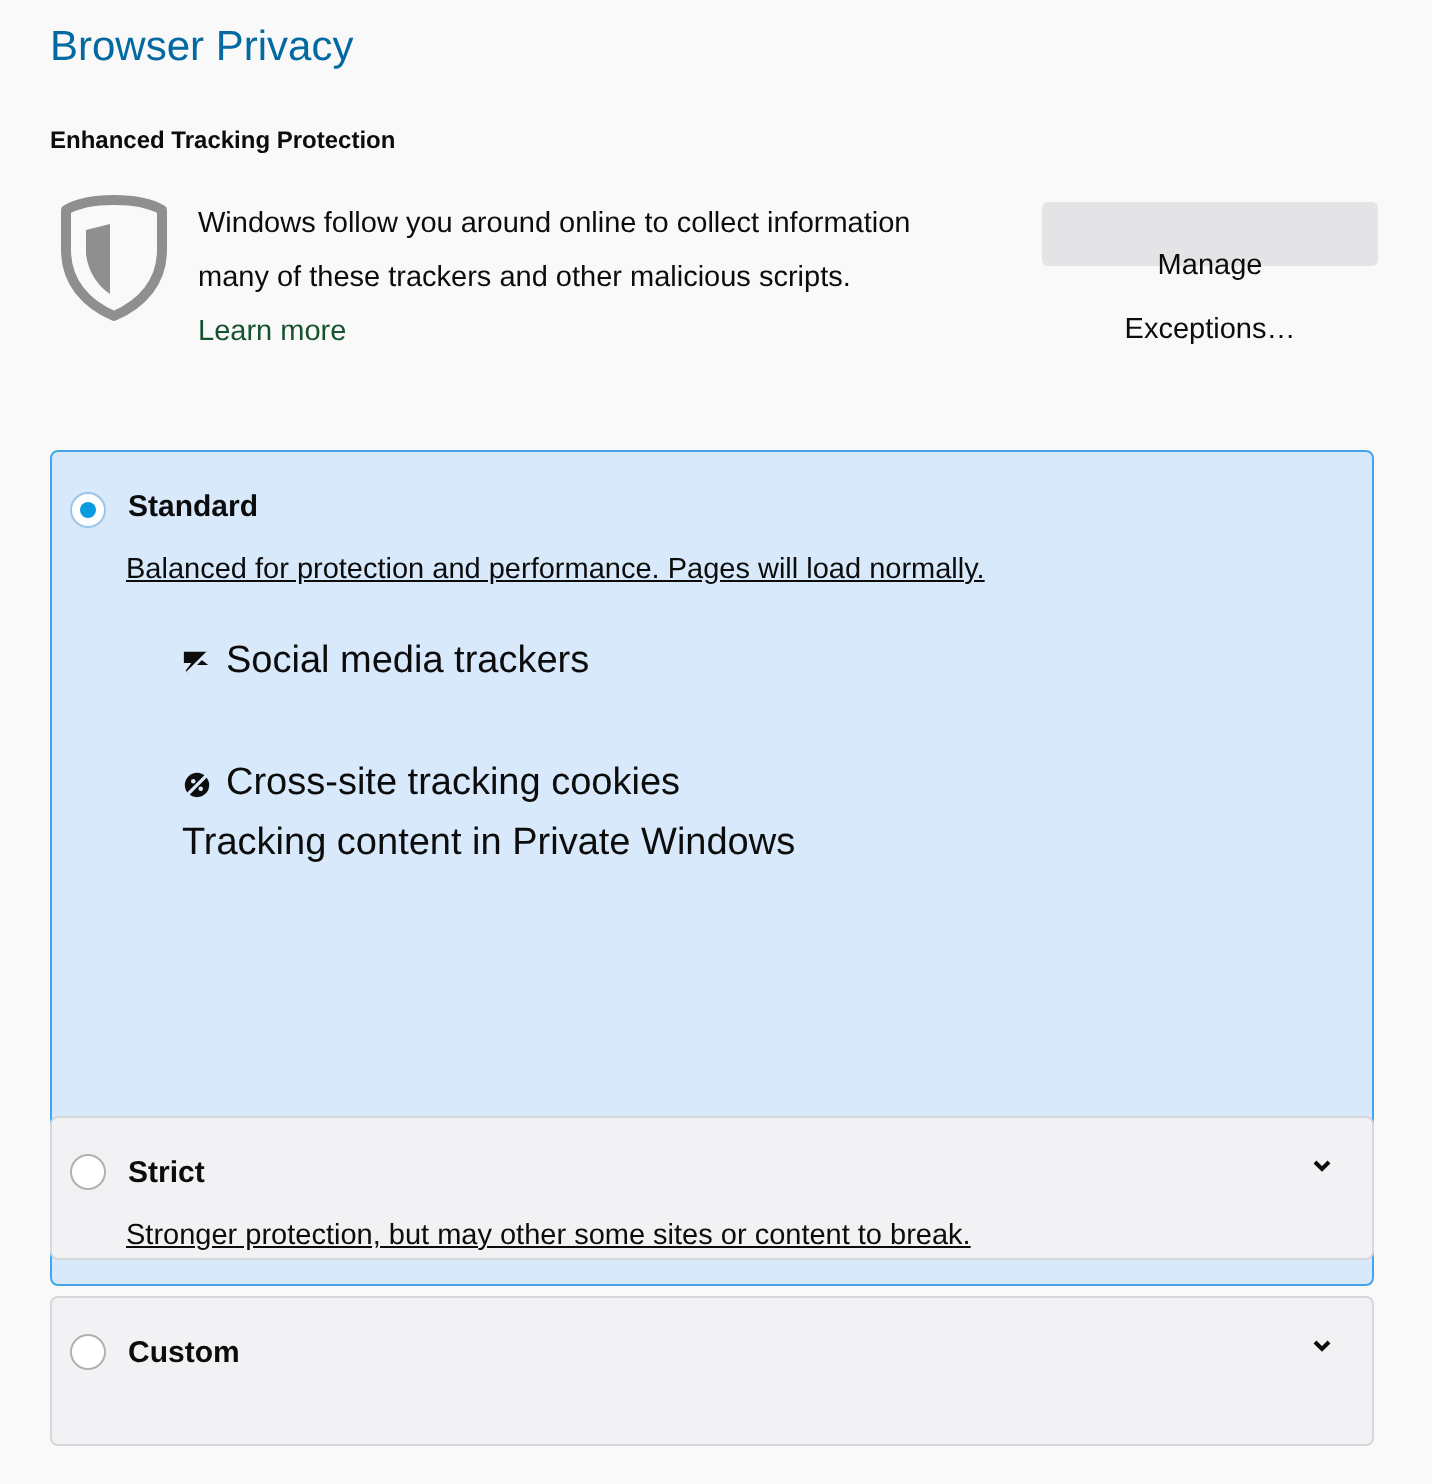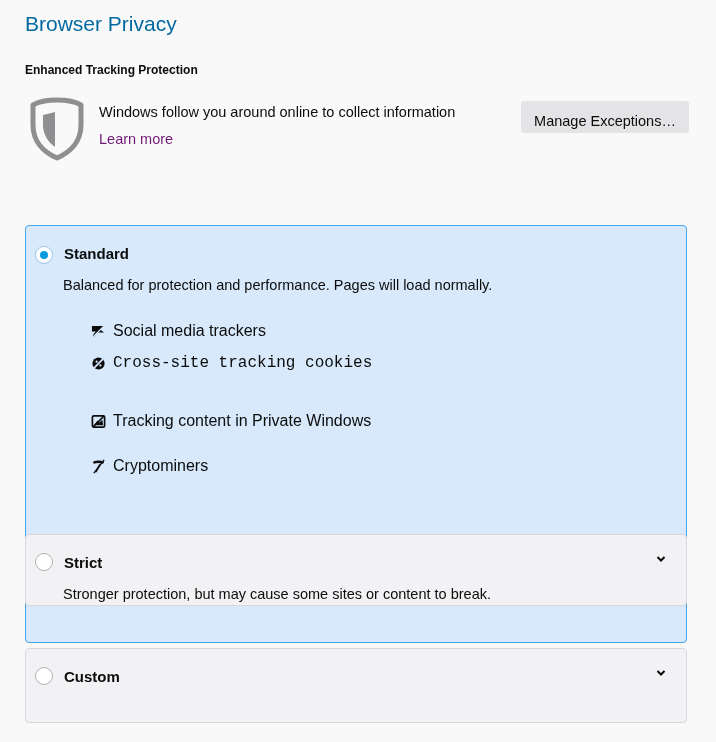--- a/index.html
+++ b/index.html
@@ -19,27 +19,27 @@
     font-size:12px; font-weight:bold;
   }
   .shield {
     position:absolute; left:29px; top:97px; width:56px; height:64px;
   }
   .intro {
     position:absolute; left:99px; top:99px; width:400px;
     font-size:14.5px; line-height:27px; color:#0c0c0d;
   }
   .learn-more {
-    color:#701a75; text-decoration:none; cursor:pointer; display:inline-block;
+    color:#14532d; text-decoration:none; cursor:pointer; display:inline-block;
   }
   .manage-btn {
     position:absolute; left:521px; top:101px; width:168px; height:32px;
     background:#e4e4e6; border:none; border-radius:3px;
     font-family:"Liberation Sans", sans-serif; font-size:14.5px; color:#0c0c0d;
-    text-align:center; line-height:32px; padding:4px;
+    text-align:center; line-height:32px; padding:16px;
   }
   .card {
     position:absolute; left:25px; width:662px;
     border:1px solid #d7d7db; border-radius:4px;
     background:#f2f2f4;
     box-sizing:border-box;
   }
   .card.selected {
     background:#d7e9fb; border-color:#44a6e6;
   }
@@ -50,96 +50,89 @@
   }
   .radio.checked { border-color:#9cc5e8; }
   .radio.checked::after {
     content:""; position:absolute; left:4px; top:4px; width:8px; height:8px;
     border-radius:50%; background:#0a9ae0;
   }
   .card-title {
     position:absolute; left:38px; font-size:15px; font-weight:bold;
   }
   .card-desc {
-    position:absolute; left:37px; font-size:14.5px;
+    position:absolute; left:37px; font-size:14.5px;text-decoration:underline;
   }
   .chevron {
     position:absolute; right:20px; width:10px; height:8px;
   }
   .tracker {
     position:absolute; left:65px; height:20px; display:flex; align-items:center;
-    font-size:16px;
+    font-size:19px;
   }
   .tracker svg { width:15px; height:15px; margin-right:7px; }
 </style>
 </head>
 <body>
 
 <div class="page-title">Browser Privacy</div>
 
 <div class="section-title">Enhanced Tracking Protection</div>
 
 <svg class="shield" viewBox="0 0 56 64">
   <path d="M28 3 C18 3 9 5 4 8 L4 28 C4 44 14 55 28 61 C42 55 52 44 52 28 L52 8 C47 5 38 3 28 3 Z" fill="none" stroke="#8f8f91" stroke-width="5" stroke-linejoin="round"></path>
   <path d="M14 18 L26 15 L26 50 C20 46 15 39 14 30 Z" fill="#8f8f91"></path>
 </svg>
 
 <div class="intro">
   <div>Windows follow you around online to collect information</div>
+  <div>many of these trackers and other malicious scripts.</div>
   <a class="learn-more">Learn more</a>
 </div>
 
 <button class="manage-btn">Manage Exceptions…</button>
 
 <div class="card selected" style="top:225px; height:418px;text-align:right;">
   <div class="radio checked" style="top:20px;"></div>
   <div class="card-title" style="top:19px;">Standard</div>
   <div class="card-desc" style="top:51px;">Balanced for protection and performance. Pages will load normally.</div>
 
   <div class="tracker" style="top:95px;">
     <svg viewBox="0 0 16 16">
       <path d="M1 2 H14 L10 6 L14 9 H7 L3 14 L2 12 L5 8 H1 Z" fill="#0c0c0d"></path>
       <line x1="2" y1="14" x2="14" y2="2" stroke="#d7e9fb" stroke-width="1.5"></line>
     </svg>
     <span>Social media trackers</span>
   </div>
-  <div class="tracker" style="top:127px;font-family:Liberation Mono, monospace;">
+  <div class="tracker" style="top:156px;">
     <svg viewBox="0 0 16 16">
       <circle cx="8" cy="8" r="6.5" fill="#0c0c0d"></circle>
       <circle cx="6" cy="6" r="1.2" fill="#d7e9fb"></circle>
       <circle cx="10" cy="10" r="1.2" fill="#d7e9fb"></circle>
       <line x1="1" y1="15" x2="15" y2="1" stroke="#d7e9fb" stroke-width="1.8"></line>
     </svg>
     <span>Cross-site tracking cookies</span>
   </div>
-  <div class="tracker" style="top:185px;">
+  <div class="tracker" style="top:185px;flex-direction:column;">
     <svg viewBox="0 0 16 16">
       <rect x="1.5" y="2" width="13" height="12" rx="1.5" fill="none" stroke="#0c0c0d" stroke-width="1.8"></rect>
       <path d="M3 12 L7 7 L9 9 L12 6 L13 12 Z" fill="#0c0c0d"></path>
       <line x1="2" y1="14" x2="14" y2="2" stroke="#0c0c0d" stroke-width="1.6"></line>
     </svg>
     <span>Tracking content in Private Windows</span>
   </div>
-  <div class="tracker" style="top:230px;">
-    <svg viewBox="0 0 16 16">
-      <path d="M2 3 C6 1 10 1 14 3 L13 5 C10 4 6 4 3 5 Z" fill="#0c0c0d"></path>
-      <path d="M9 5 L4 14 L6 14 L10 7 Z" fill="#0c0c0d"></path>
-      <line x1="3" y1="15" x2="14" y2="1" stroke="#0c0c0d" stroke-width="1.4"></line>
-    </svg>
-    <span>Cryptominers</span>
-  </div>
 </div>
 
-<div class="card" style="top:534px; height:72px;">
+<div class="card" style="top:558px; height:72px;">
   <div class="radio" style="top:18px;"></div>
   <div class="card-title" style="top:19px;">Strict</div>
   <svg class="chevron" viewBox="0 0 10 8" style="top:20px;">
     <path d="M1.5 2 L5 5.5 L8.5 2" fill="none" stroke="#0c0c0d" stroke-width="2"></path>
   </svg>
-  <div class="card-desc" style="top:51px;">Stronger protection, but may cause some sites or content to break.</div>
+  <div class="card-desc" style="top:51px;">Stronger protection, but may other some sites or content to break.</div>
 </div>
 
 <div class="card" style="top:648px; height:75px;">
   <div class="radio" style="top:18px;"></div>
   <div class="card-title" style="top:19px;">Custom</div>
   <svg class="chevron" viewBox="0 0 10 8" style="top:20px;">
     <path d="M1.5 2 L5 5.5 L8.5 2" fill="none" stroke="#0c0c0d" stroke-width="2"></path>
   </svg>
 </div>
 

